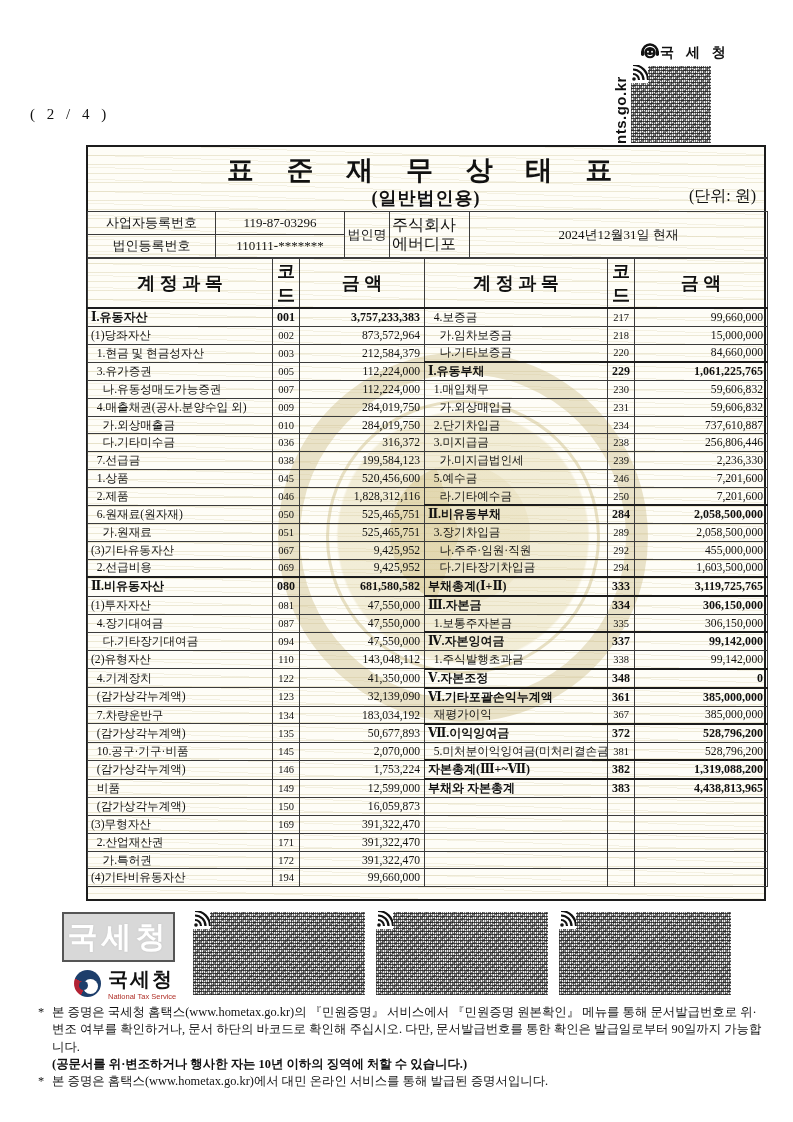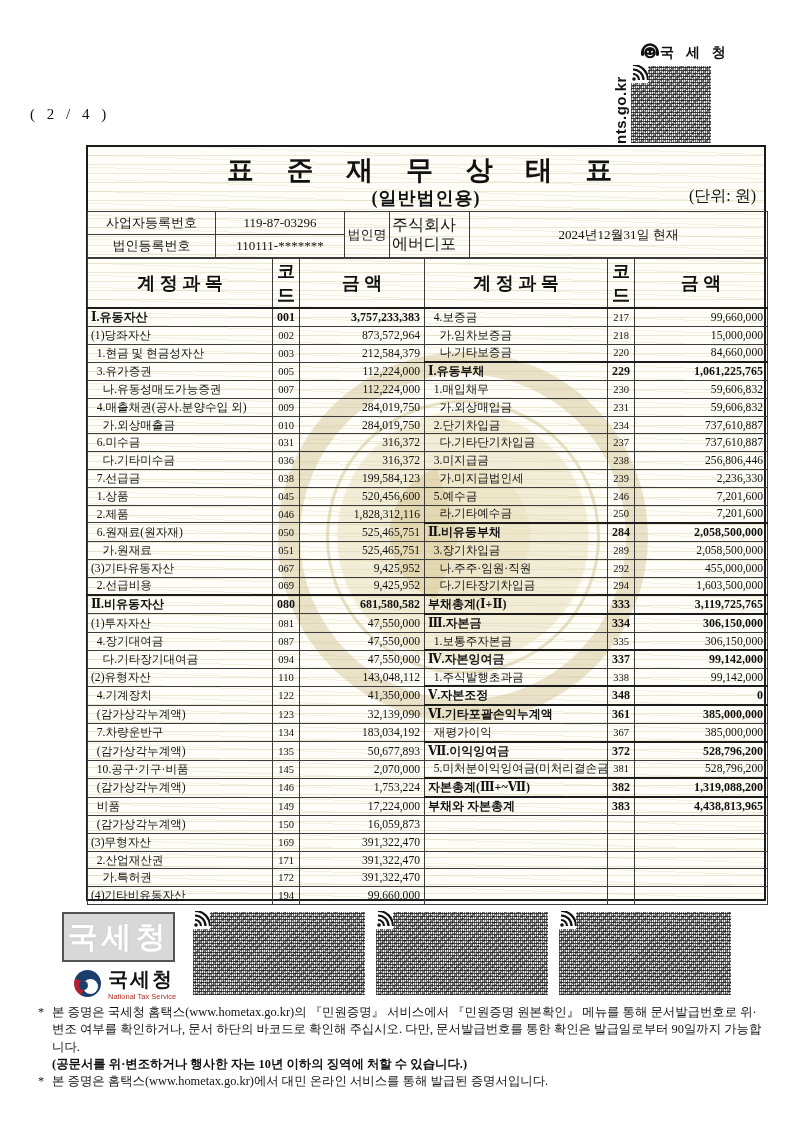--- a/index.html
+++ b/index.html
@@ -224,28 +224,20 @@
           </tr>
           <tr>
             <td class="name">    가.외상매출금</td>
             <td class="code">010</td>
             <td class="amt">284,019,750</td>
             <td class="name">  2.단기차입금</td>
             <td class="code">234</td>
             <td class="amt">737,610,887</td>
           </tr>
           <tr>
-            <td class="name">  6.미수금</td>
-            <td class="code">031</td>
-            <td class="amt">316,372</td>
-            <td class="name">    다.기타단기차입금</td>
-            <td class="code">237</td>
-            <td class="amt">737,610,887</td>
-          </tr>
-          <tr>
             <td class="name">    다.기타미수금</td>
             <td class="code">036</td>
             <td class="amt">316,372</td>
             <td class="name">  3.미지급금</td>
             <td class="code">238</td>
             <td class="amt">256,806,446</td>
           </tr>
           <tr>
             <td class="name">  7.선급금</td>
             <td class="code">038</td>
@@ -386,21 +378,21 @@
             <td class="name">  (감가상각누계액)</td>
             <td class="code">146</td>
             <td class="amt">1,753,224</td>
             <td class="name bold thick">자본총계(Ⅲ+~Ⅶ)</td>
             <td class="code bold thick">382</td>
             <td class="amt bold thick">1,319,088,200</td>
           </tr>
           <tr>
             <td class="name">  비품</td>
             <td class="code">149</td>
-            <td class="amt">17,224,000</td>
+            <td class="amt">12,599,000</td>
             <td class="name bold thick">부채와 자본총계</td>
             <td class="code bold thick">383</td>
             <td class="amt bold thick">4,438,813,965</td>
           </tr>
           <tr>
             <td class="name">  (감가상각누계액)</td>
             <td class="code">150</td>
             <td class="amt">16,059,873</td>
             <td class="name"></td>
             <td class="code"></td>

